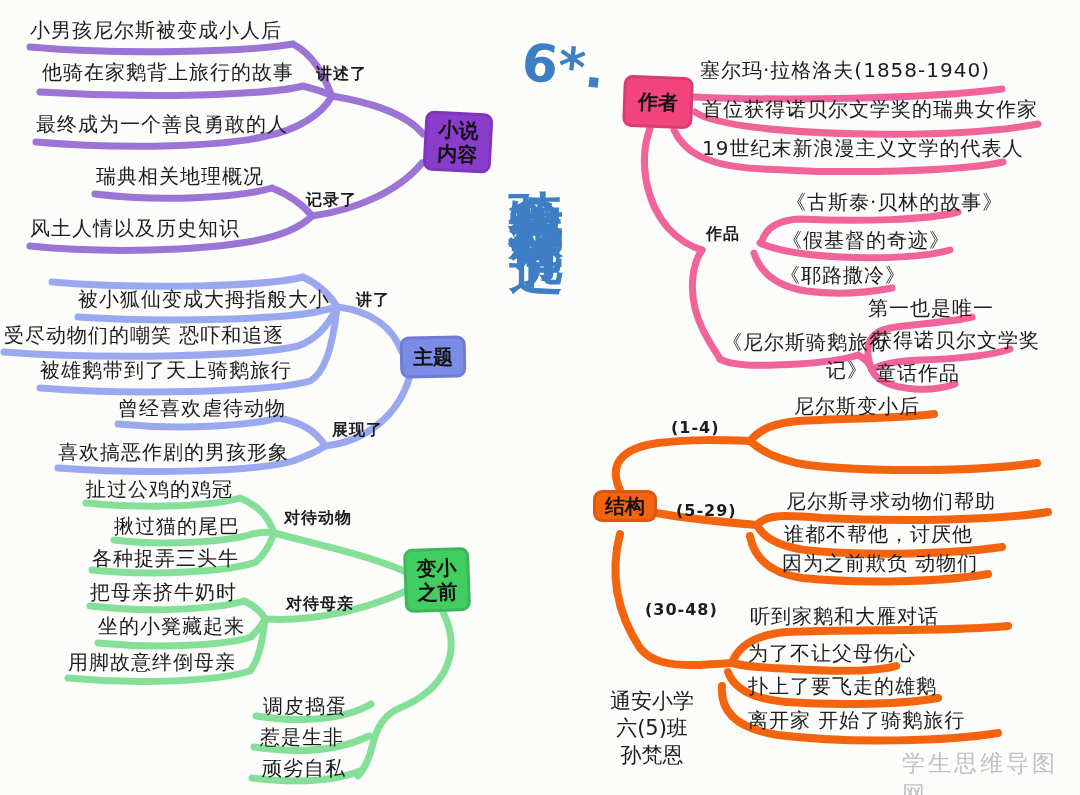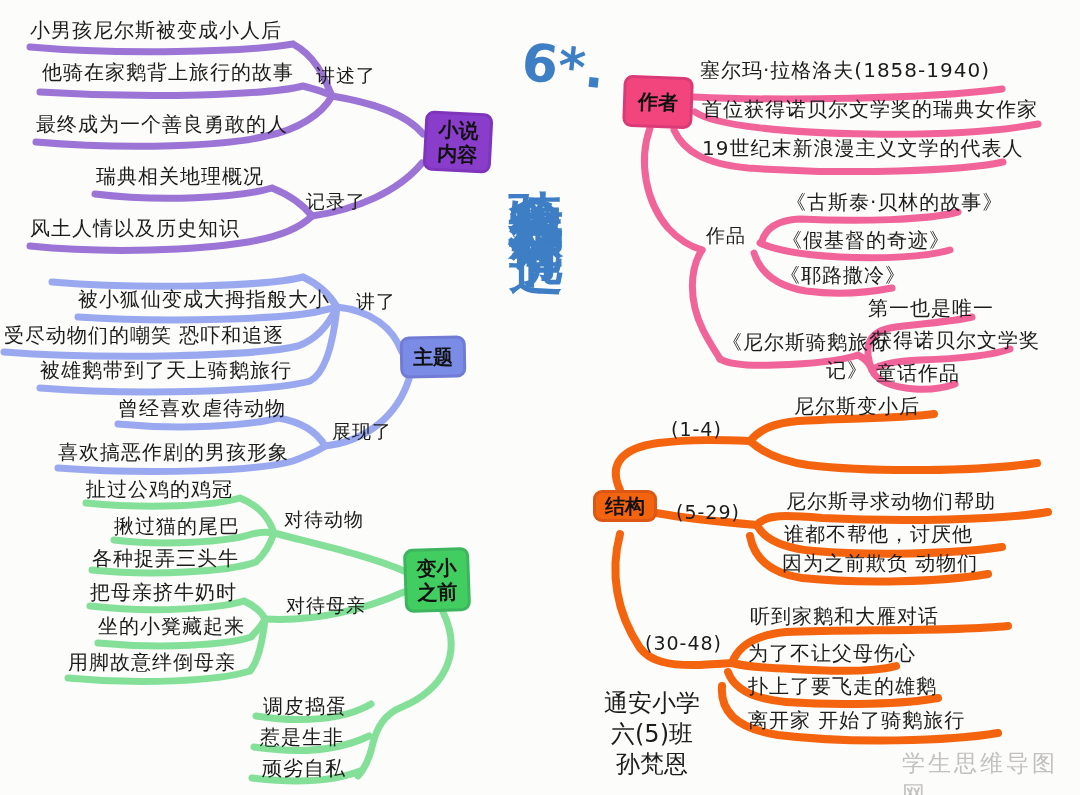--- a/index.html
+++ b/index.html
@@ -7,37 +7,37 @@
   .canvas{
     position:relative;width:1080px;height:795px;margin:0 auto;
     background:#fcfcfa;overflow:hidden;
   }
   .lines{position:absolute;left:0;top:0;}
   .t{
     position:absolute;white-space:nowrap;
     font-size:20px;letter-spacing:1px;line-height:1.2;
     font-family:"DejaVu Sans",sans-serif;
   }
-  .lbl{font-size:19px;font-weight:400;}
+  .lbl{font-size:16px;font-weight:700;}
   .node{
     position:absolute;display:flex;align-items:center;justify-content:center;
     text-align:center;font-size:20px;font-weight:600;color:#111;
     border-radius:9px;box-sizing:border-box;padding:0 9px;
     word-break:break-all;line-height:1.2;
     box-shadow:inset 0 0 0 3px rgba(40,0,80,0.12);
   }
   .vtitle{
     position:absolute;writing-mode:vertical-rl;text-orientation:mixed;
     font-size:54px;font-weight:700;letter-spacing:7px;line-height:1.15;
   }
   .lesson{
     position:absolute;font-size:52px;font-weight:700;transform:rotate(6deg);
   }
   .sig{
-    position:absolute;text-align:center;font-size:24px;line-height:1.28;font-weight:500;
+    position:absolute;text-align:center;font-size:21px;line-height:1.28;font-weight:500;
   }
   .wm{
     position:absolute;font-size:23px;letter-spacing:3px;font-weight:500;
   }
 </style>
 </head>
 <body>
 
 <div class="canvas" style="color: rgb(28, 28, 28);">
 
@@ -153,21 +153,21 @@
   <div class="t" style="left:872px;top:328px;">获得诺贝尔文学奖</div>
   <div class="t" style="left:876px;top:361px;">童话作品</div>
 
   <div class="node" style="left: 593px; top: 490px; width: 64px; height: 32px; background-color: rgb(244, 100, 14);">结构</div>
   <div class="t lbl" style="left:671px;top:418px;">(1-4)</div>
   <div class="t" style="left:794px;top:394px;">尼尔斯变小后</div>
   <div class="t lbl" style="left:676px;top:501px;">(5-29)</div>
   <div class="t" style="left:786px;top:489px;">尼尔斯寻求动物们帮助</div>
   <div class="t" style="left:784px;top:522px;">谁都不帮他，讨厌他</div>
   <div class="t" style="left:782px;top:551px;">因为之前欺负 动物们</div>
-  <div class="t lbl" style="left:645px;top:632px;text-align:right;">(30-48)</div>
+  <div class="t lbl" style="left:645px;top:600px;text-align:right;">(30-48)</div>
   <div class="t" style="left:750px;top:604px;">听到家鹅和大雁对话</div>
   <div class="t" style="left:748px;top:641px;">为了不让父母伤心</div>
   <div class="t" style="left:748px;top:674px;">扑上了要飞走的雄鹅</div>
   <div class="t" style="left:748px;top:708px;">离开家 开始了骑鹅旅行</div>
 
   <div class="sig" style="left:592px;top:688px;width:120px;">
     <div>通安小学</div>
     <div>六(5)班</div>
     <div>孙梵恩</div>
   </div>

